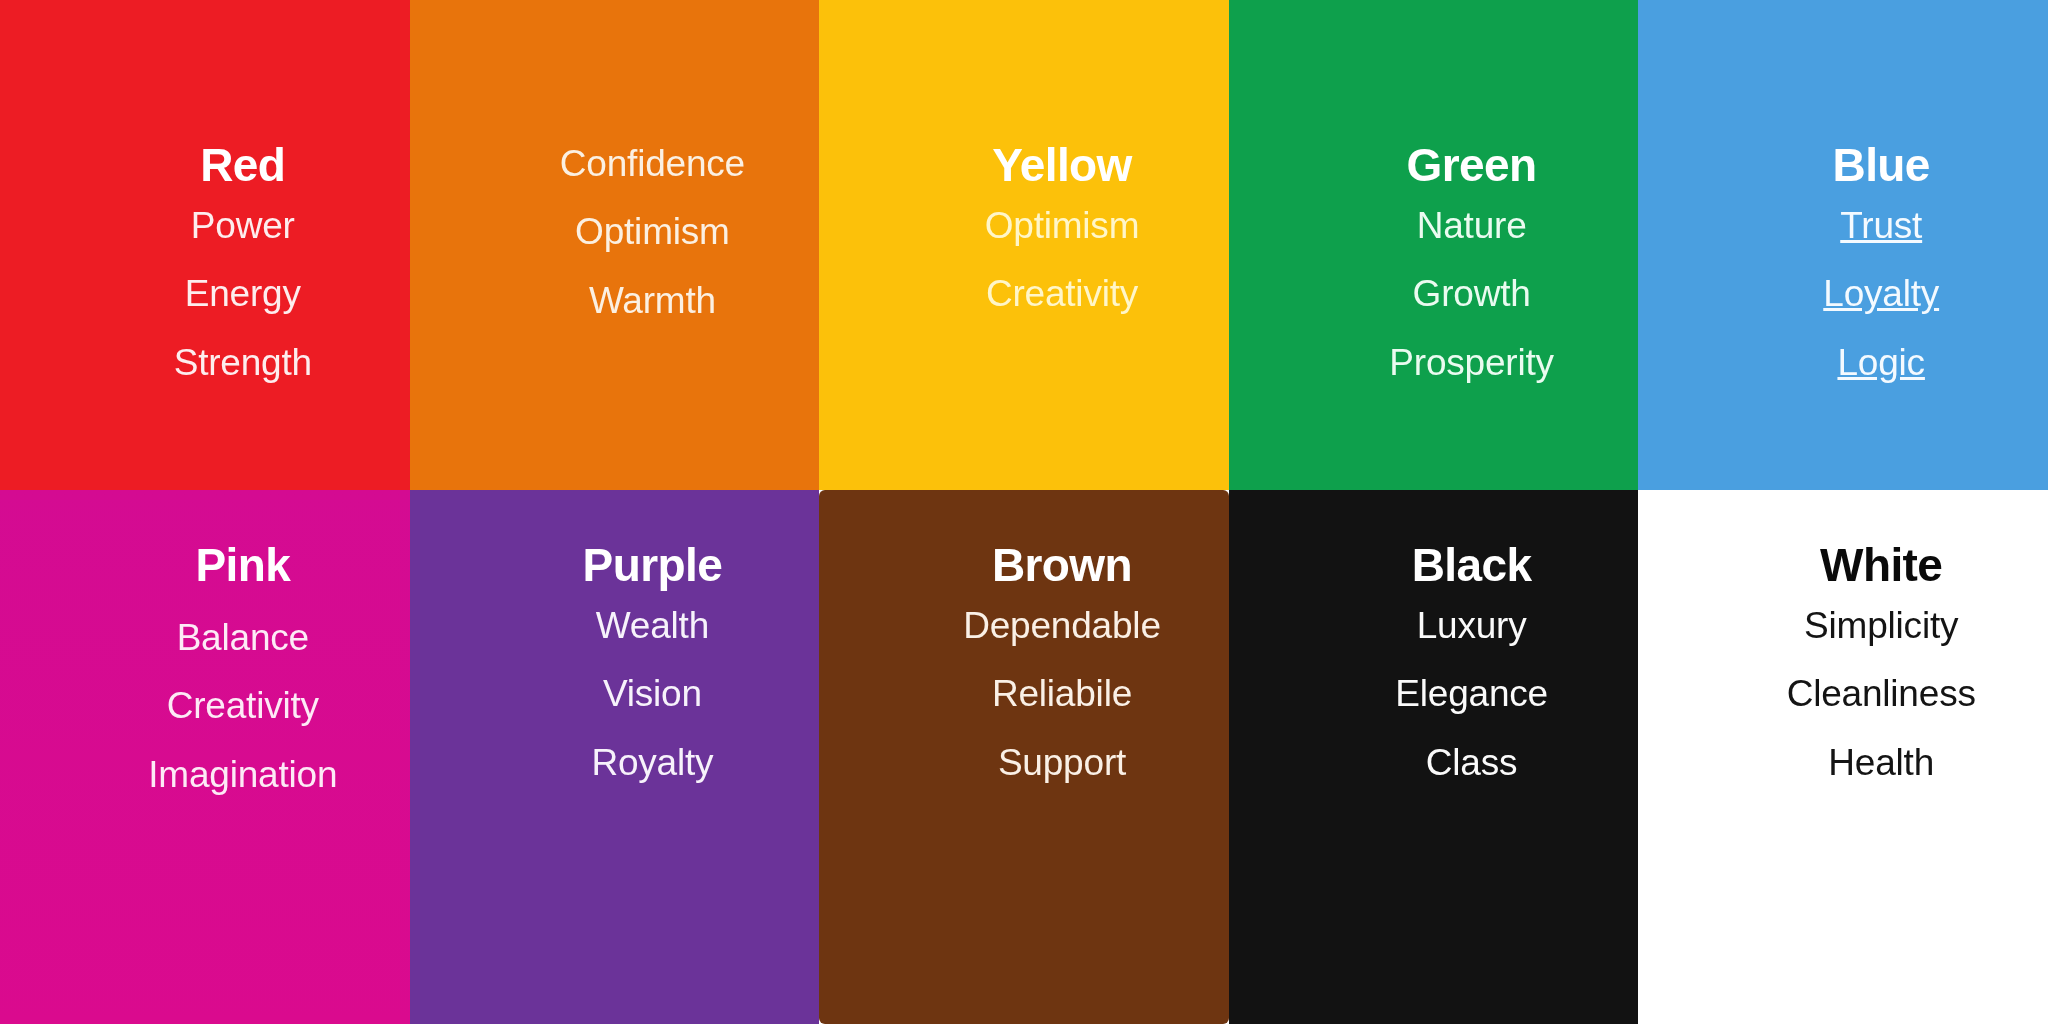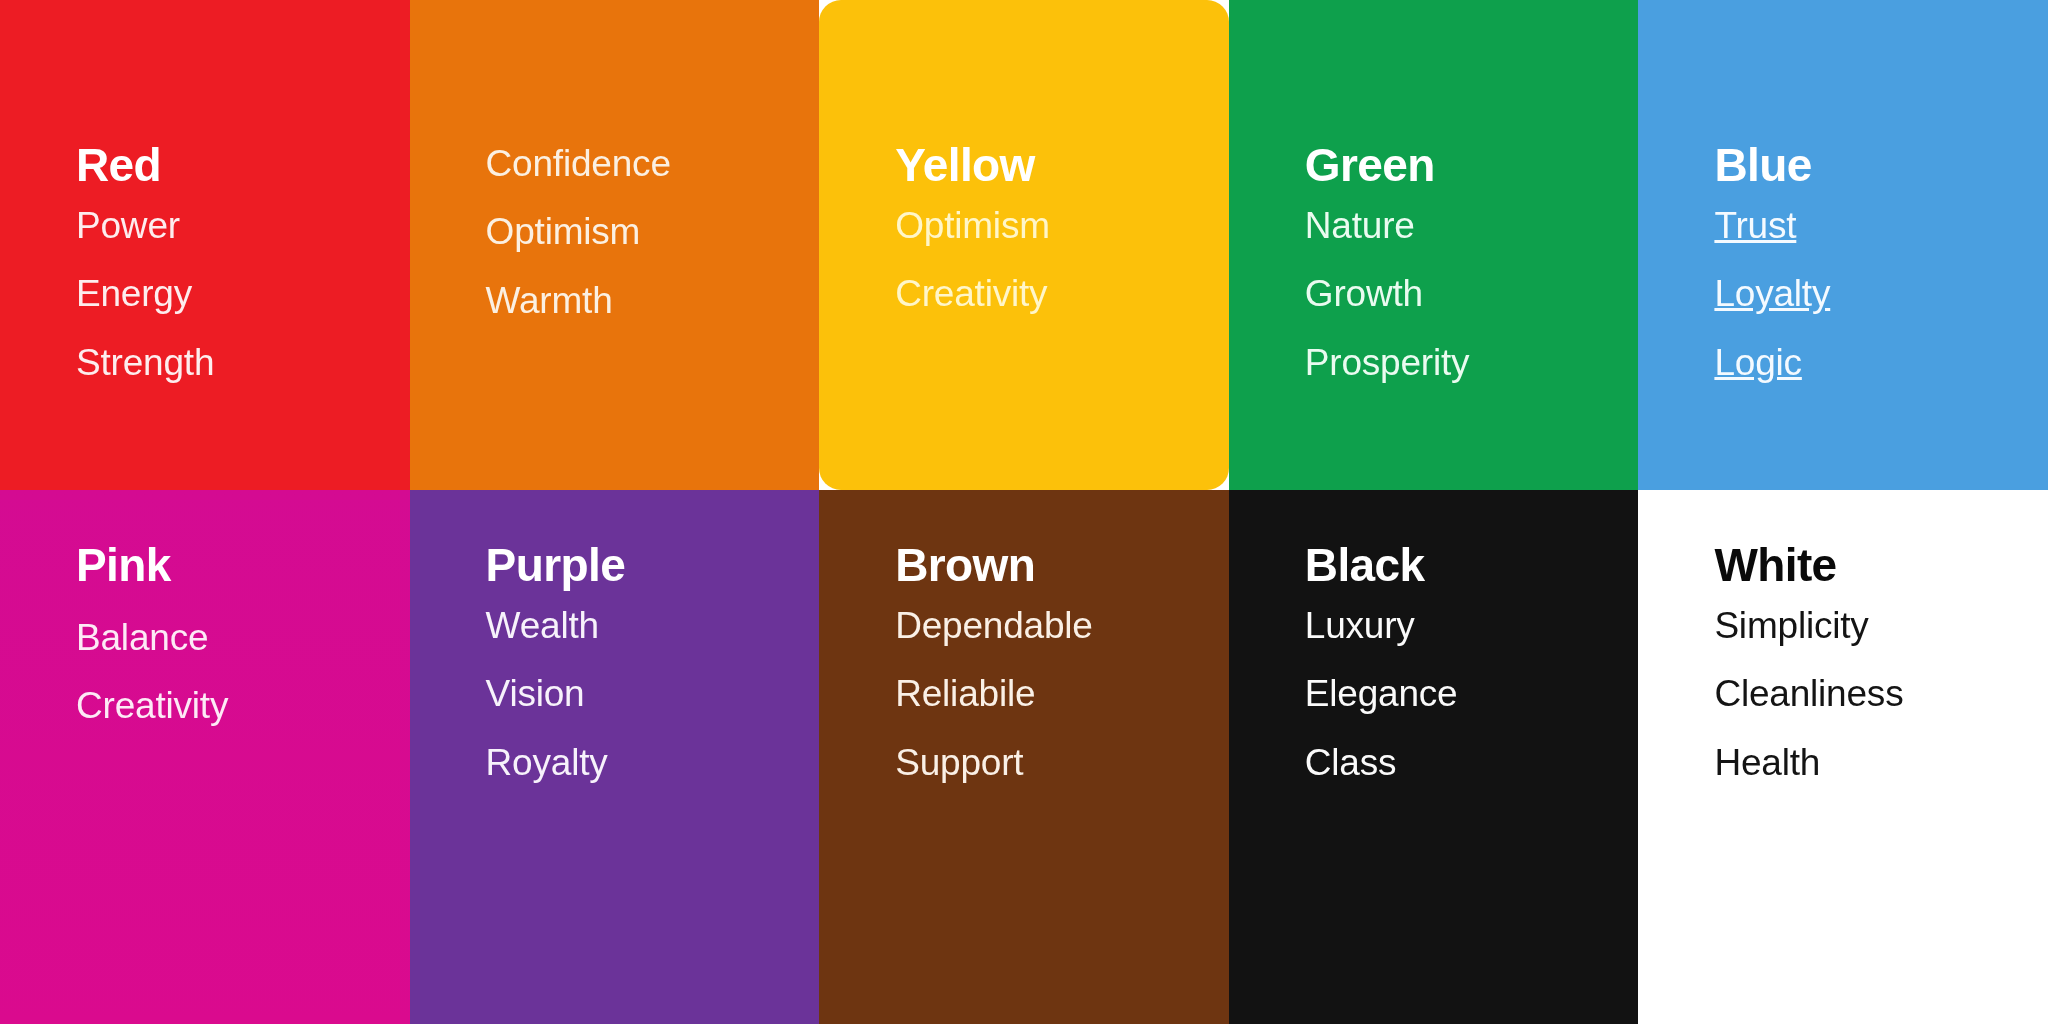--- a/index.html
+++ b/index.html
@@ -20,20 +20,21 @@
     grid-template-columns: repeat(5, 1fr);
     grid-template-rows: 490px 534px;
   }
 
   .cell {
     position: relative;
     overflow: hidden;
     padding-left: 76px;
     display: flex;
     flex-direction: column;
+    text-align: center;
   }
 
   
   .row-top .cell-inner { padding-top: 142px; }
   
   .row-bottom .cell-inner { padding-top: 52px; }
 
   .cell-inner {
     display: flex;
     flex-direction: column;
@@ -53,26 +54,26 @@
     font-weight: 400;
     line-height: 1.2;
     letter-spacing: -0.2px;
     white-space: nowrap;
   }
   .trait + .trait { margin-top: 24px; }
 
   
   .c-red    { background: #ED1C24; }
   .c-orange { background: #E8740C; }
-  .c-yellow { background: #FCC10A; border-radius: 22px; }
+  .c-yellow { background: #FCC10A; }
   .c-green  { background: #0EA04C; }
   .c-blue   { background: #4A9FE0; }
   .c-pink   { background: linear-gradient(180deg, #D40B92 0%, #DA0A8E 100%); }
   .c-purple { background: #6B3399; }
-  .c-brown  { background: #6E3511; }
+  .c-brown  { background: #6E3511; border-radius: 6px; }
   .c-black  { background: #121212; }
   .c-white  { background: #FFFFFF; }
 
   .t-white  { color: #FFFFFF; }
   .t-black  { color: #0A0A0A; }
 
   .b-red    { color: #FDEDEE; }
   .b-orange { color: #FBF0E2; }
   .b-yellow { color: #FFF6C9; }
   .b-green  { color: #EAFBF0; }
@@ -129,20 +130,21 @@
       <div class="trait b-blue">Loyalty</div>
       <div class="trait b-blue">Logic</div>
     </div>
   </div>
 
   <div class="cell c-pink row-bottom">
     <div class="cell-inner">
       <div class="title t-white">Pink</div>
       <div class="trait b-pink">Balance</div>
       <div class="trait b-pink">Creativity</div>
+      <div class="trait b-pink">Imagination</div>
     </div>
   </div>
 
   <div class="cell c-purple row-bottom">
     <div class="cell-inner">
       <div class="title t-white">Purple</div>
       <div class="trait b-purple">Wealth</div>
       <div class="trait b-purple">Vision</div>
       <div class="trait b-purple">Royalty</div>
     </div>

